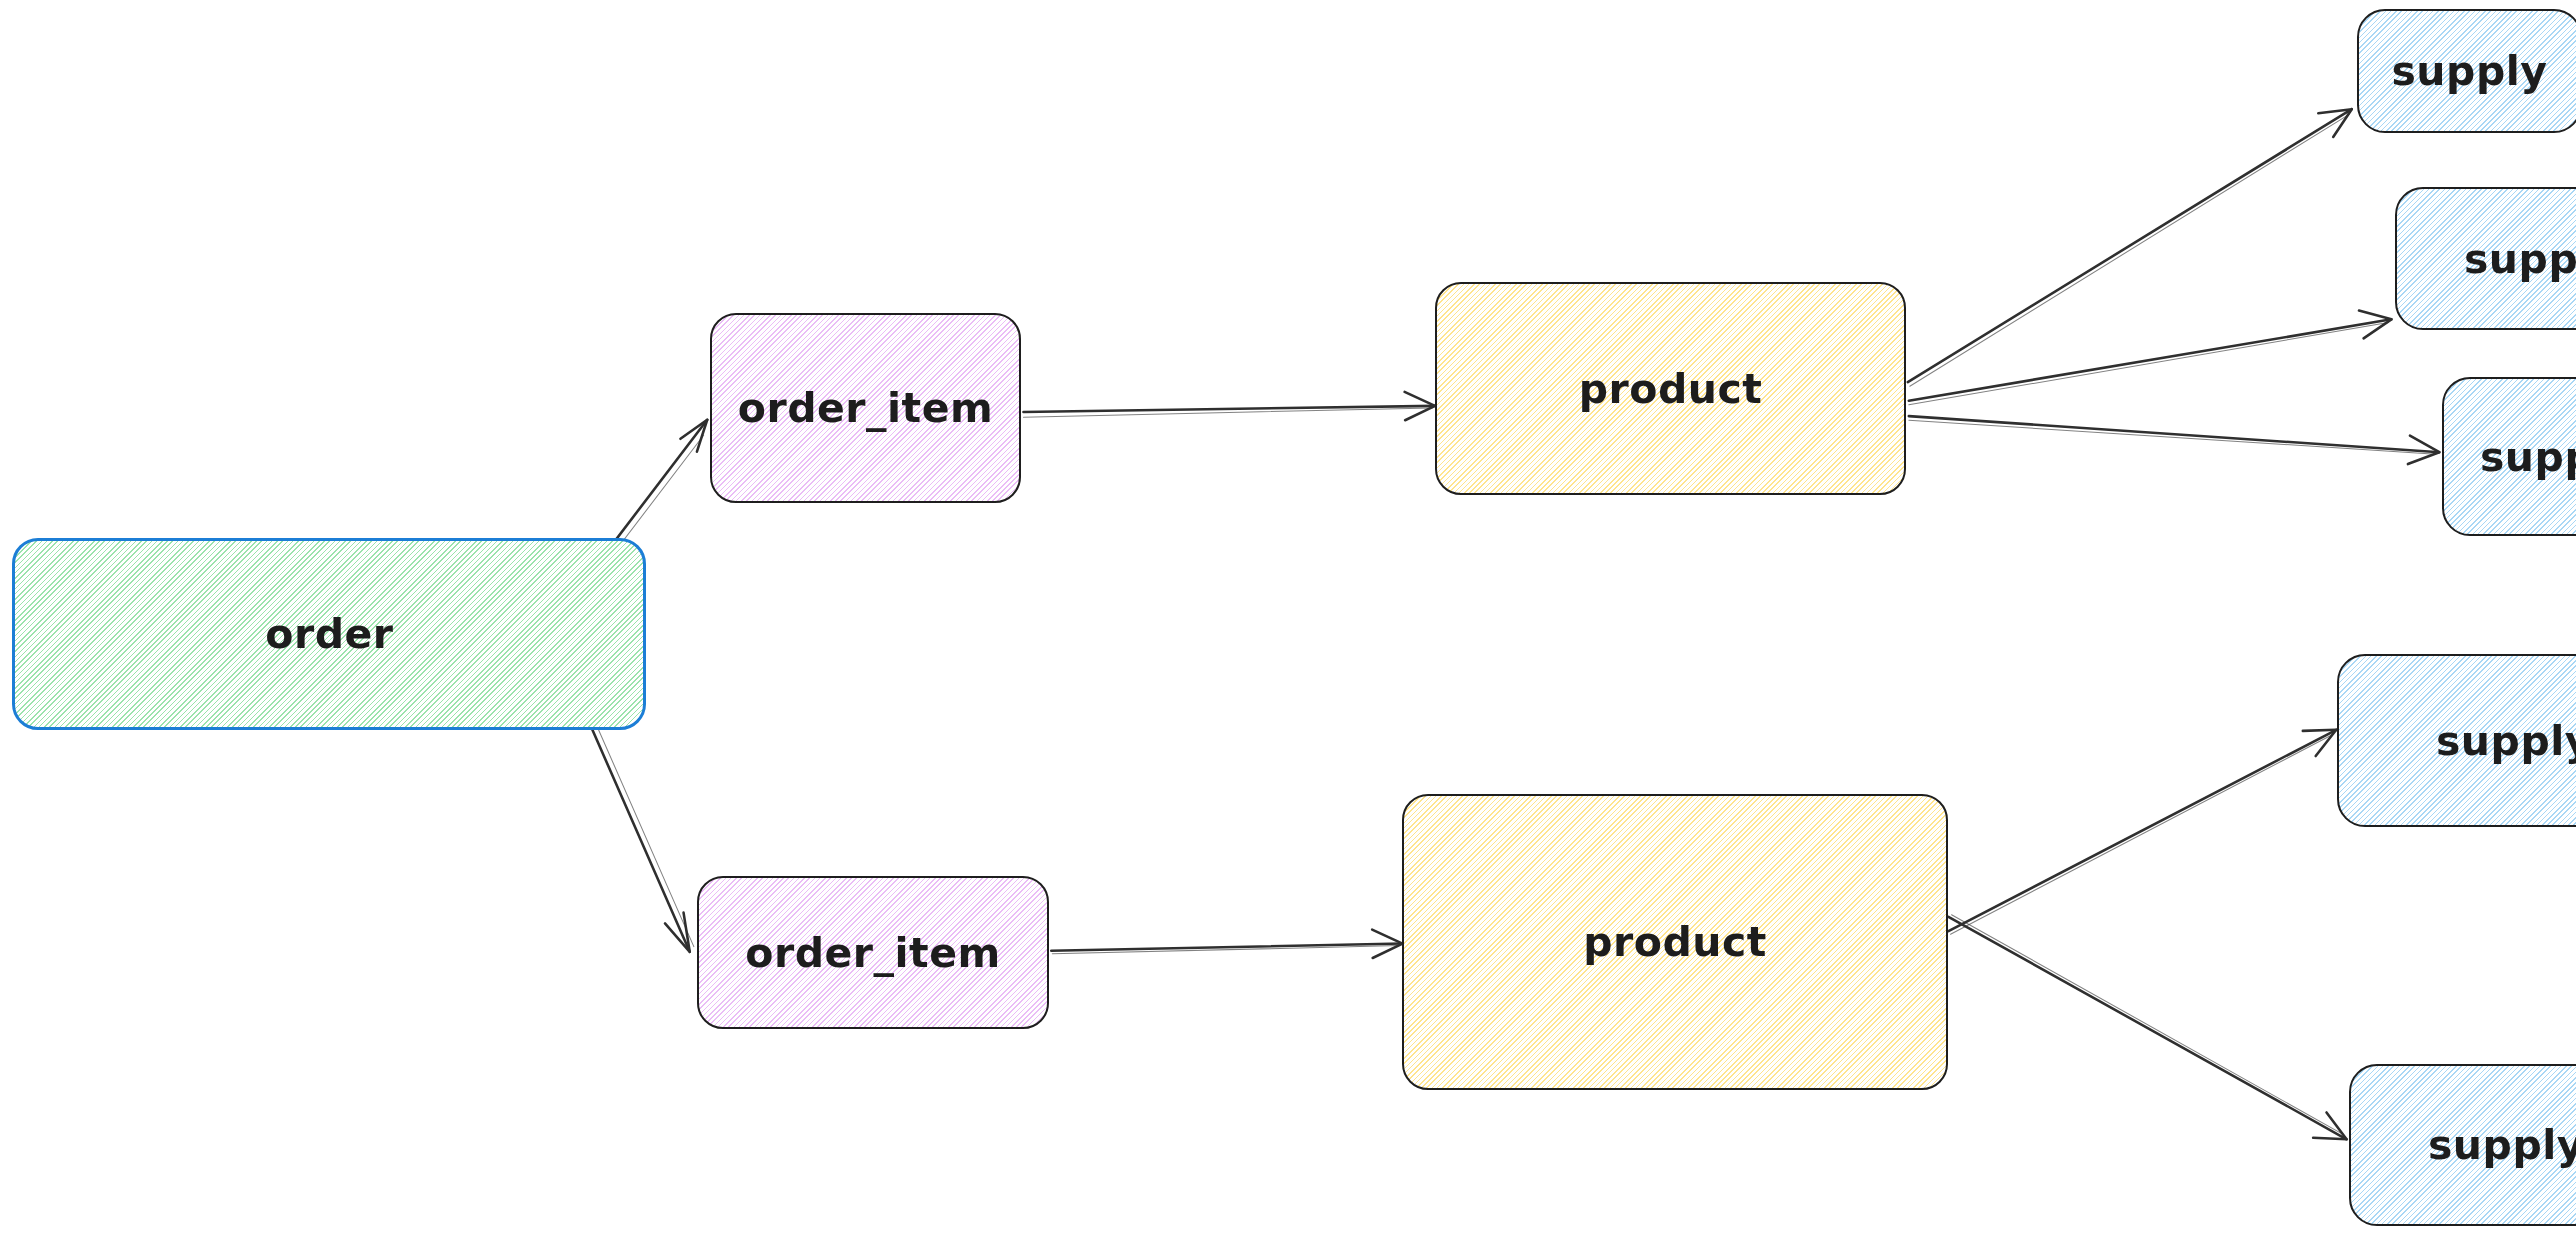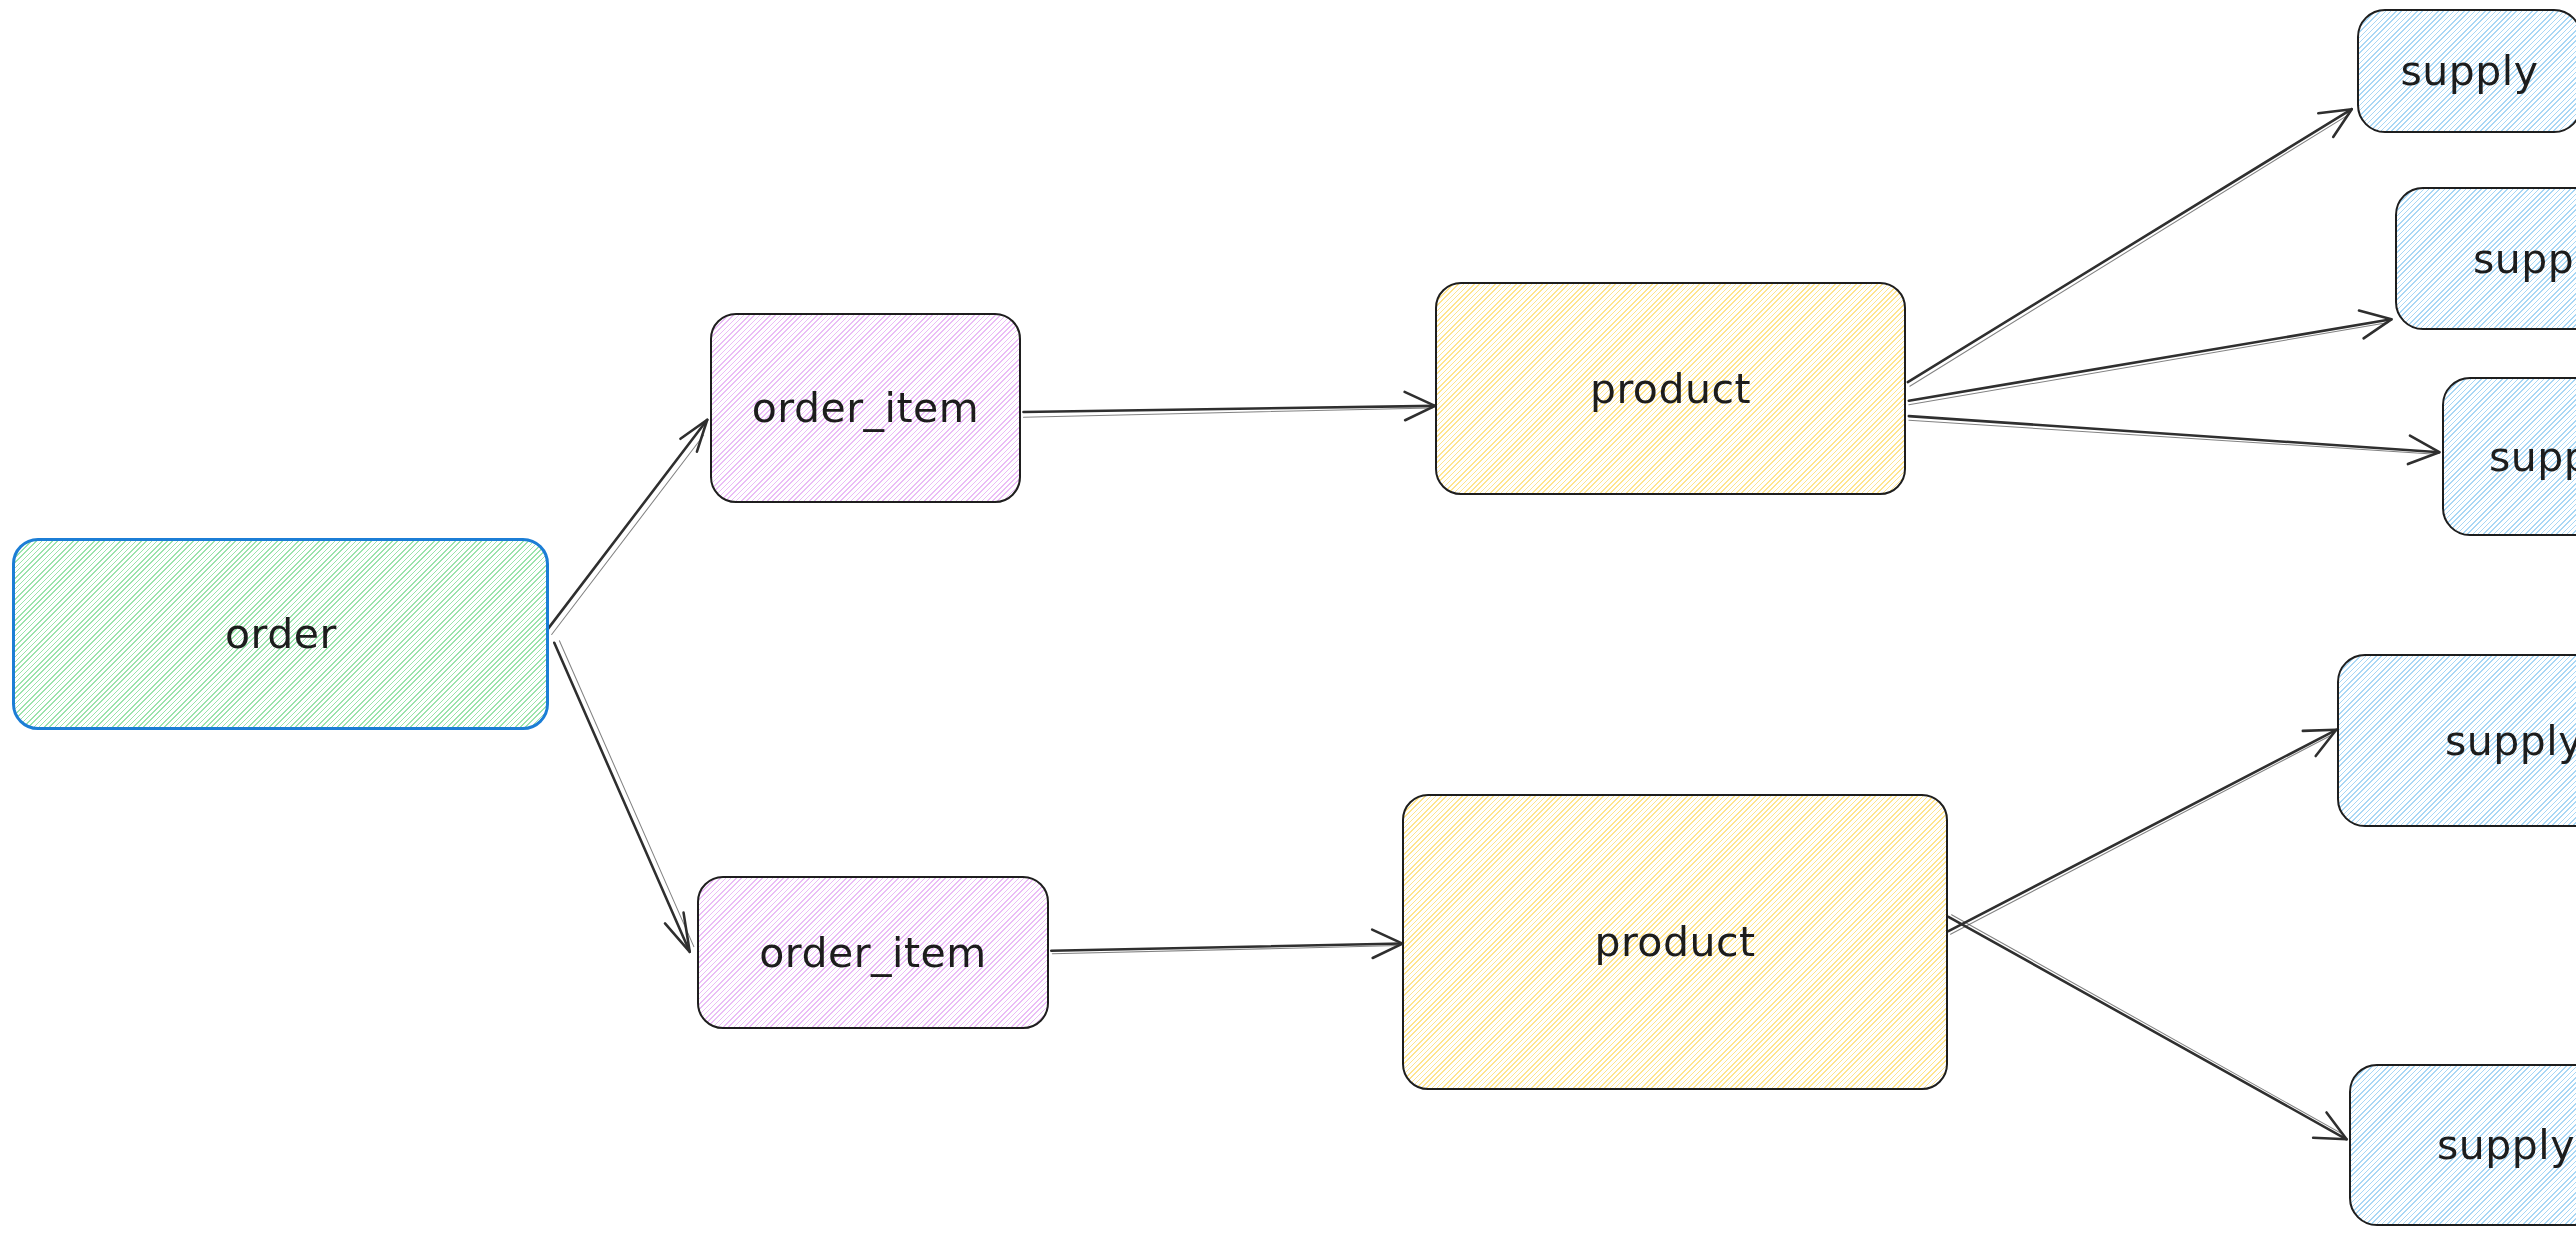--- a/index.html
+++ b/index.html
@@ -17,27 +17,27 @@
     border-radius:26px;
     background-color:#ffffff;
     background-image:repeating-linear-gradient(135deg,
       var(--fill,#ccc) 0px, var(--fill,#ccc) 1.1px,
       transparent 1.1px, transparent 3.7px);
     display:flex;align-items:center;justify-content:center;
   }
   .node .label{
     color:#1d1d1d;
     font-size:41px;
-    font-weight:400;
+    font-weight:700;
     letter-spacing:0.5px;
     white-space:nowrap;
     user-select:none;
   }
   
-  #n-order            {left:12.4px;   top:538px; width:537px; height:192px; border-width:3.1px;}
+  #n-order            {left:12.4px;   top:538px; width:634px; height:192px; border-width:3.1px;}
   #n-order-item-top   {left:710px; top:313px;  width:311px;  height:190px;}
   #n-product-top      {left:1435px; top:282px;  width:471px;  height:213px;}
   #n-supply-top-1     {left:2357px; top:9.3px;   width:225px;  height:124px; border-radius:28px;}
   #n-supply-top-2     {left:2395px; top:187px;  width:294px;  height:143px; border-radius:28px;}
   #n-supply-top-3     {left:2442px; top:377px;  width:232px;  height:159px; border-radius:28px;}
   #n-order-item-bottom{left:697px; top:876px; width:352px;  height:153px;}
   #n-product-bottom   {left:1402px; top:794px; width:546px; height:296px;}
   #n-supply-bottom-1  {left:2337px; top:654px; width:354px;  height:173px; border-radius:28px;}
   #n-supply-bottom-2  {left:2349px; top:1064px; width:314px;  height:162px; border-radius:28px;}
   #edges{position:absolute;left:0;top:0;width:2700px;height:1233px;pointer-events:none;}

